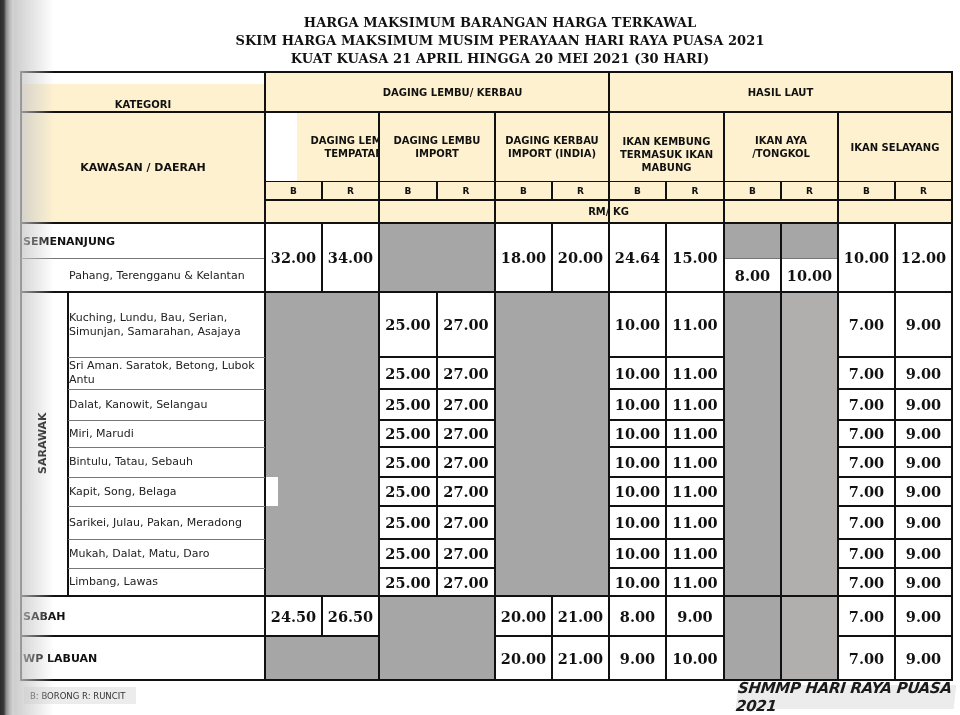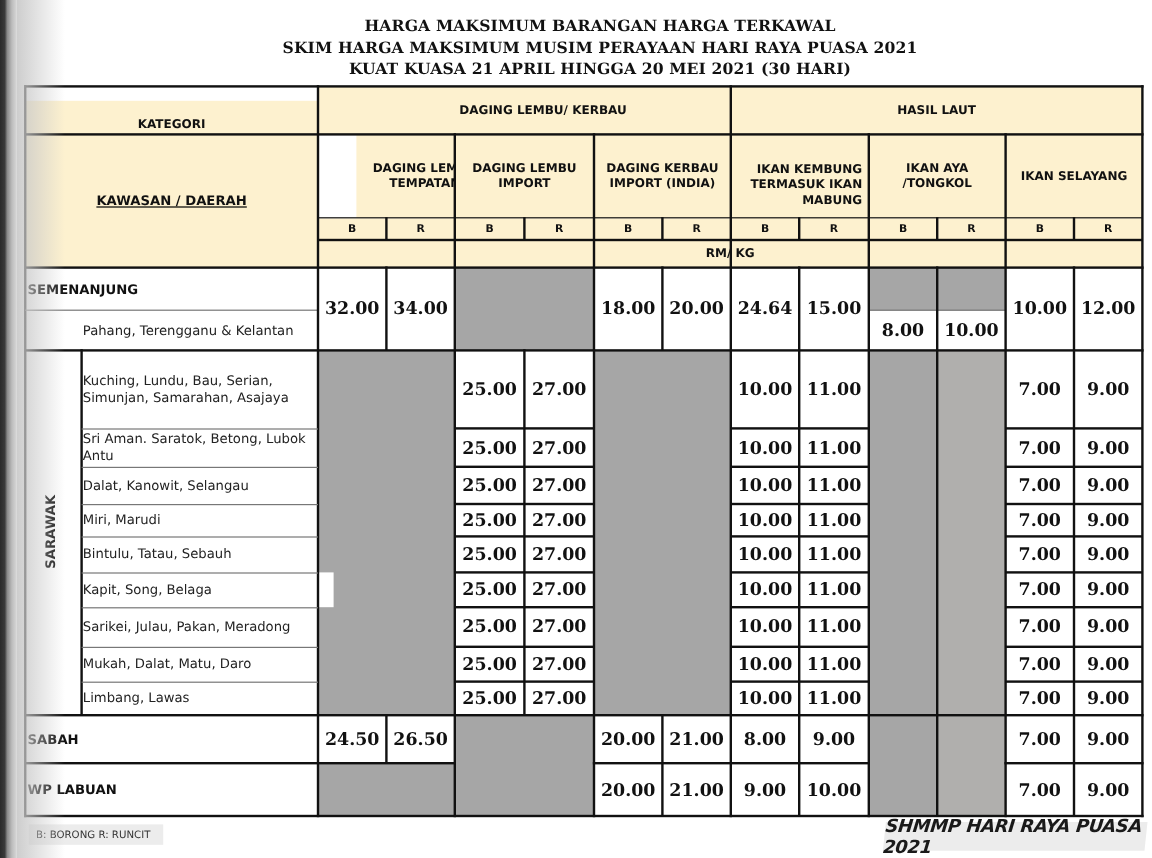--- a/index.html
+++ b/index.html
@@ -84,34 +84,34 @@
 
   <div class="cell hdr" style="left:21px;top:72px;width:244px;height:40px;margin-top:12px;">
     <span class="hdr-text">KATEGORI</span>
   </div>
   <div class="cell hdr" style="left:265px;top:72px;width:344px;height:40px;padding-left:31px;">
     <span class="hdr-text">DAGING LEMBU/ KERBAU</span>
   </div>
   <div class="cell hdr" style="left:609px;top:72px;width:343px;height:40px;">
     <span class="hdr-text">HASIL LAUT</span>
   </div>
-  <div class="cell hdr" style="left:21px;top:112px;width:244px;height:111px;text-decoration:underline;">
+  <div class="cell hdr" style="left:21px;top:112px;width:244px;height:111px;">
     <span class="hdr-text" style="font-size:11px">KAWASAN / DAERAH</span>
   </div>
 
   <div class="cell hdr" style="left:265px;top:112px;width:114px;height:70px;margin-left:32px;">
     <span class="hdr-text" style="width:90px">DAGING LEMBU TEMPATAN</span>
   </div>
   <div class="cell hdr" style="left:379px;top:112px;width:116px;height:70px;">
     <span class="hdr-text" style="width:90px">DAGING LEMBU IMPORT</span>
   </div>
   <div class="cell hdr" style="left:495px;top:112px;width:114px;height:70px;">
     <span class="hdr-text" style="width:108px">DAGING KERBAU IMPORT (INDIA)</span>
   </div>
-  <div class="cell hdr" style="left:609px;top:112px;width:115px;height:84px;text-align:right;">
+  <div class="cell hdr" style="left:609px;top:112px;width:115px;height:84px;">
     <span class="hdr-text" style="width:104px">IKAN KEMBUNG TERMASUK IKAN MABUNG</span>
   </div>
   <div class="cell hdr" style="left:724px;top:112px;width:114px;height:70px;">
     <span class="hdr-text" style="width:70px">IKAN AYA /TONGKOL</span>
   </div>
   <div class="cell hdr" style="left:838px;top:112px;width:114px;height:70px;">
     <span class="hdr-text" style="width:110px">IKAN SELAYANG</span>
   </div>
 
   <div class="cell hdr" style="left:265px;top:182px;width:57px;height:18px;">

